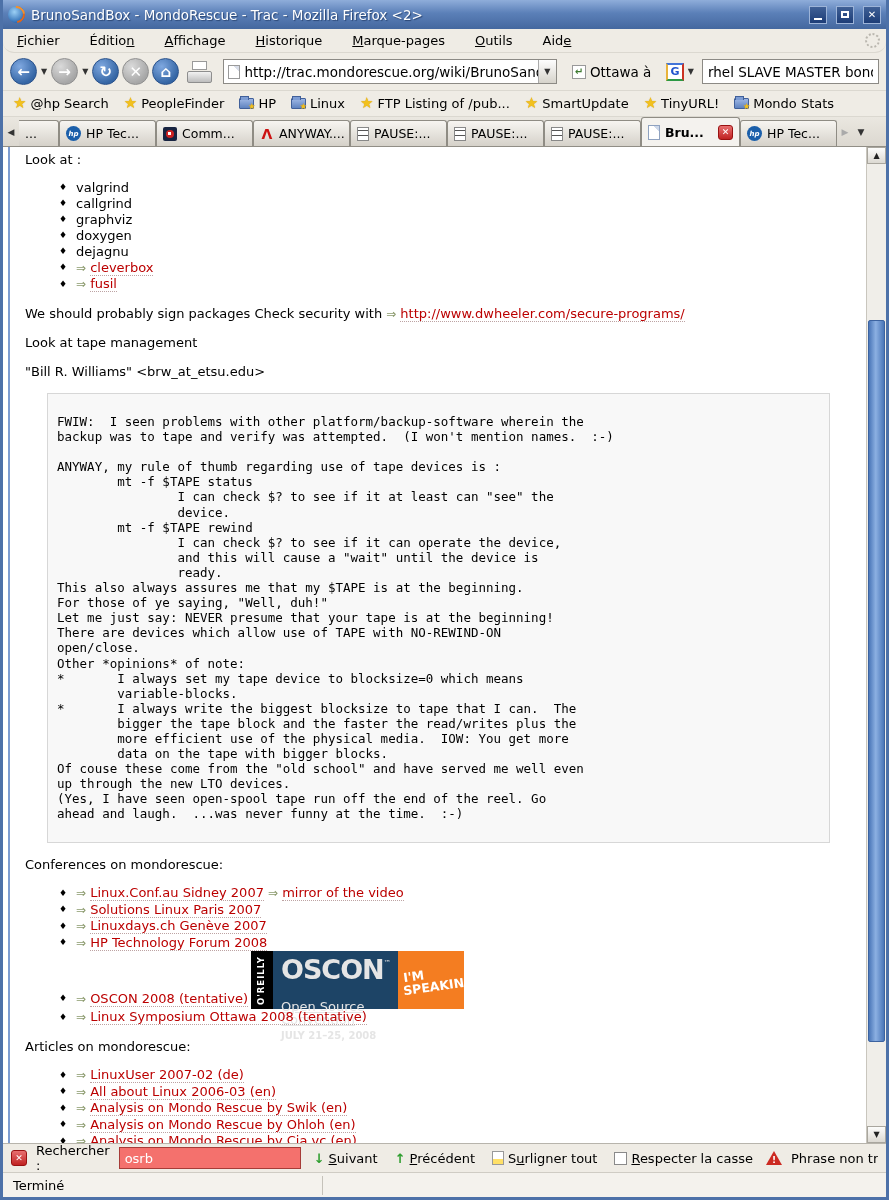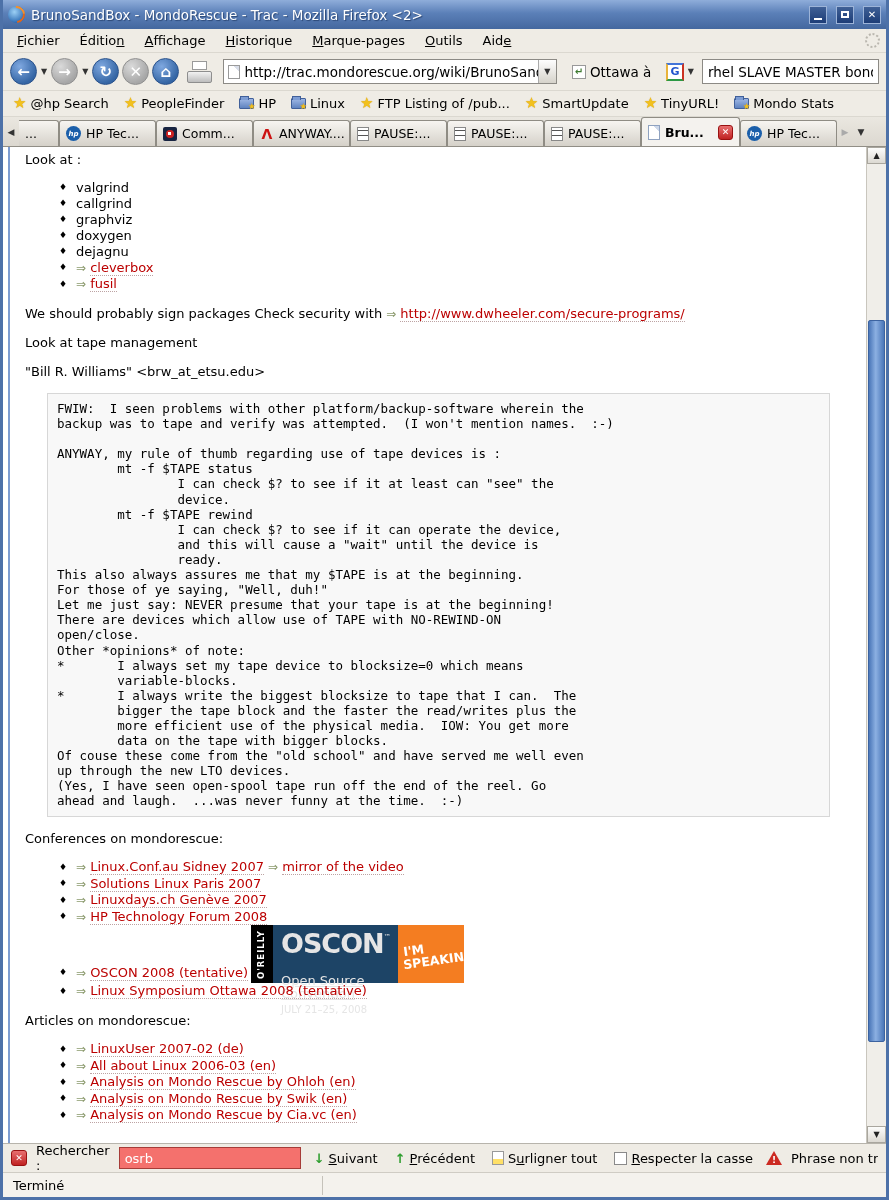--- a/index.html
+++ b/index.html
@@ -20,22 +20,22 @@
              transform:rotate(40deg); }
   .title-text { color:#fff; font-weight:normal; font-size:13.5px; flex:1;
                 text-shadow:1px 1px 1px #2a4674; white-space:nowrap; overflow:hidden; }
   .win-btn { width:18px; height:18px; margin-left:3px; background:linear-gradient(#3f6096,#1d3d77);
              border:1px solid #9db4d8; color:#fff; display:flex; align-items:center;
              justify-content:center; font-size:10px; font-weight:bold; }
   .win-btn .maxbox { width:8px; height:7px; border:2px solid #fff; }
   .win-btn .minline { width:8px; height:2px; background:#fff; margin-top:8px; }
 
   
-  .menubar { height:24px; flex:0 0 24px; display:flex; align-items:center; gap:4px;
-             padding:0 6px; border-bottom:1px solid #dbd8d0; }
+  .menubar { height:24px; flex:0 0 24px; display:flex; align-items:center; gap:14px;
+             padding:0 6px; border-bottom:1px solid #dbd8d0;border-radius:11px; }
   .menu-item { padding:3px 8px; white-space:nowrap; cursor:default; }
   .u { text-decoration: underline; }
   .throbber { margin-left:auto; width:15px; height:15px; border-radius:50%;
               border:2px dotted #b9b6ae; }
 
   
   .navbar { height:38px; flex:0 0 38px; display:flex; align-items:center; gap:3px;
             padding:0 7px; border-bottom:1px solid #dbd8d0; }
   .nav-circle { width:27px; height:27px; border-radius:50%; flex:0 0 27px;
                 display:flex; align-items:center; justify-content:center;
@@ -113,32 +113,32 @@
   .page { position:absolute; top:0; left:8px; right:20px; bottom:0; overflow:hidden;
           padding:5px 18px 0 14px; line-height:15.5px; }
   .page p { margin:13px 0; }
   .it { }
   ul.t-list { list-style:none; margin:12px 0; padding-left:34px; }
   ul.t-list li { line-height:15.5px; }
   .blt { font-size:9px; vertical-align:1.5px; margin-right:9px; }
   .ext-icon { color:#8b9a6d; font-size:12px; margin-right:4px; }
   a.red { color:#bb0000; text-decoration:none; border-bottom:1px dotted #bda3a3; cursor:pointer; }
   pre.tape { margin:14px 18px 14px 22px; background:#f8f8f8; border:1px solid #d7d7d7;
-             padding:7px 9px; font-family:"DejaVu Sans Mono","Liberation Mono",monospace;
+             padding:20px 9px; font-family:"DejaVu Sans Mono","Liberation Mono",monospace;
              font-size:12.5px; line-height:15.1px; }
 
   .oscon { display:inline-flex; height:58px; width:213px; vertical-align:-2px; margin-left:3px; }
   .or-strip { width:22px; background:#000; color:#fff; display:flex; align-items:center; justify-content:center; }
   .or-strip span { writing-mode:vertical-rl; transform:rotate(180deg); font-size:8.5px;
                    font-weight:bold; letter-spacing:1px; }
   .oscon-mid { width:125px; background:#1d4466; color:#e5e5e5; padding:5px 0 0 8px; line-height:1; }
   .oscon-name { font-size:27px; font-weight:bold; letter-spacing:-1px; }
   .oscon-tm { font-size:7px; vertical-align:14px; }
   .oscon-sub { font-size:13px; margin-top:17px;text-decoration:underline; }
-  .oscon-date { font-size:10px; font-weight:normal; margin-top:5px; }
+  .oscon-date { font-size:10px; font-weight:bold; margin-top:5px; }
   .im-speaking { width:66px; background:#f47d21; color:#fff; font-weight:bold; display:flex;
                  flex-direction:column; justify-content:center; padding-left:5px; overflow:hidden; }
   .im-speaking .rot { transform:rotate(-8deg); font-size:12.5px; line-height:13px; }
 
   
   .scrollbar { position:absolute; top:0; right:0; bottom:0; width:20px;
                background:#f0eee9; border-left:1px solid #c9c6be; }
   .sb-btn { position:absolute; left:0; width:100%; height:17px; font-size:8px; color:#222;
             background:linear-gradient(#fcfcfb,#dcd9d2); border:1px solid #a9a69e;
             display:flex; align-items:center; justify-content:center; }
@@ -405,22 +405,22 @@
               </span>
             </span></li>
         <li><span class="blt">♦</span><span class="ext-icon">⇒</span><a class="red">Linux Symposium Ottawa 2008 (tentative)</a></li>
       </ul>
 
       <p class="it">Articles on mondorescue:</p>
 
       <ul class="t-list">
         <li><span class="blt">♦</span><span class="ext-icon">⇒</span><a class="red">LinuxUser 2007-02 (de)</a></li>
         <li><span class="blt">♦</span><span class="ext-icon">⇒</span><a class="red">All about Linux 2006-03 (en)</a></li>
+        <li><span class="blt">♦</span><span class="ext-icon">⇒</span><a class="red">Analysis on Mondo Rescue by Swik (en)</a></li>
         <li><span class="blt">♦</span><span class="ext-icon">⇒</span><a class="red">Analysis on Mondo Rescue by Ohloh (en)</a></li>
-        <li><span class="blt">♦</span><span class="ext-icon">⇒</span><a class="red">Analysis on Mondo Rescue by Swik (en)</a></li>
         <li><span class="blt">♦</span><span class="ext-icon">⇒</span><a class="red">Analysis on Mondo Rescue by Cia.vc (en)</a></li>
       </ul>
 
     </div>
 
     <div class="scrollbar">
       <div class="sb-btn up">
           <span>▲</span>
         </div>
       <div class="sb-thumb"></div>

